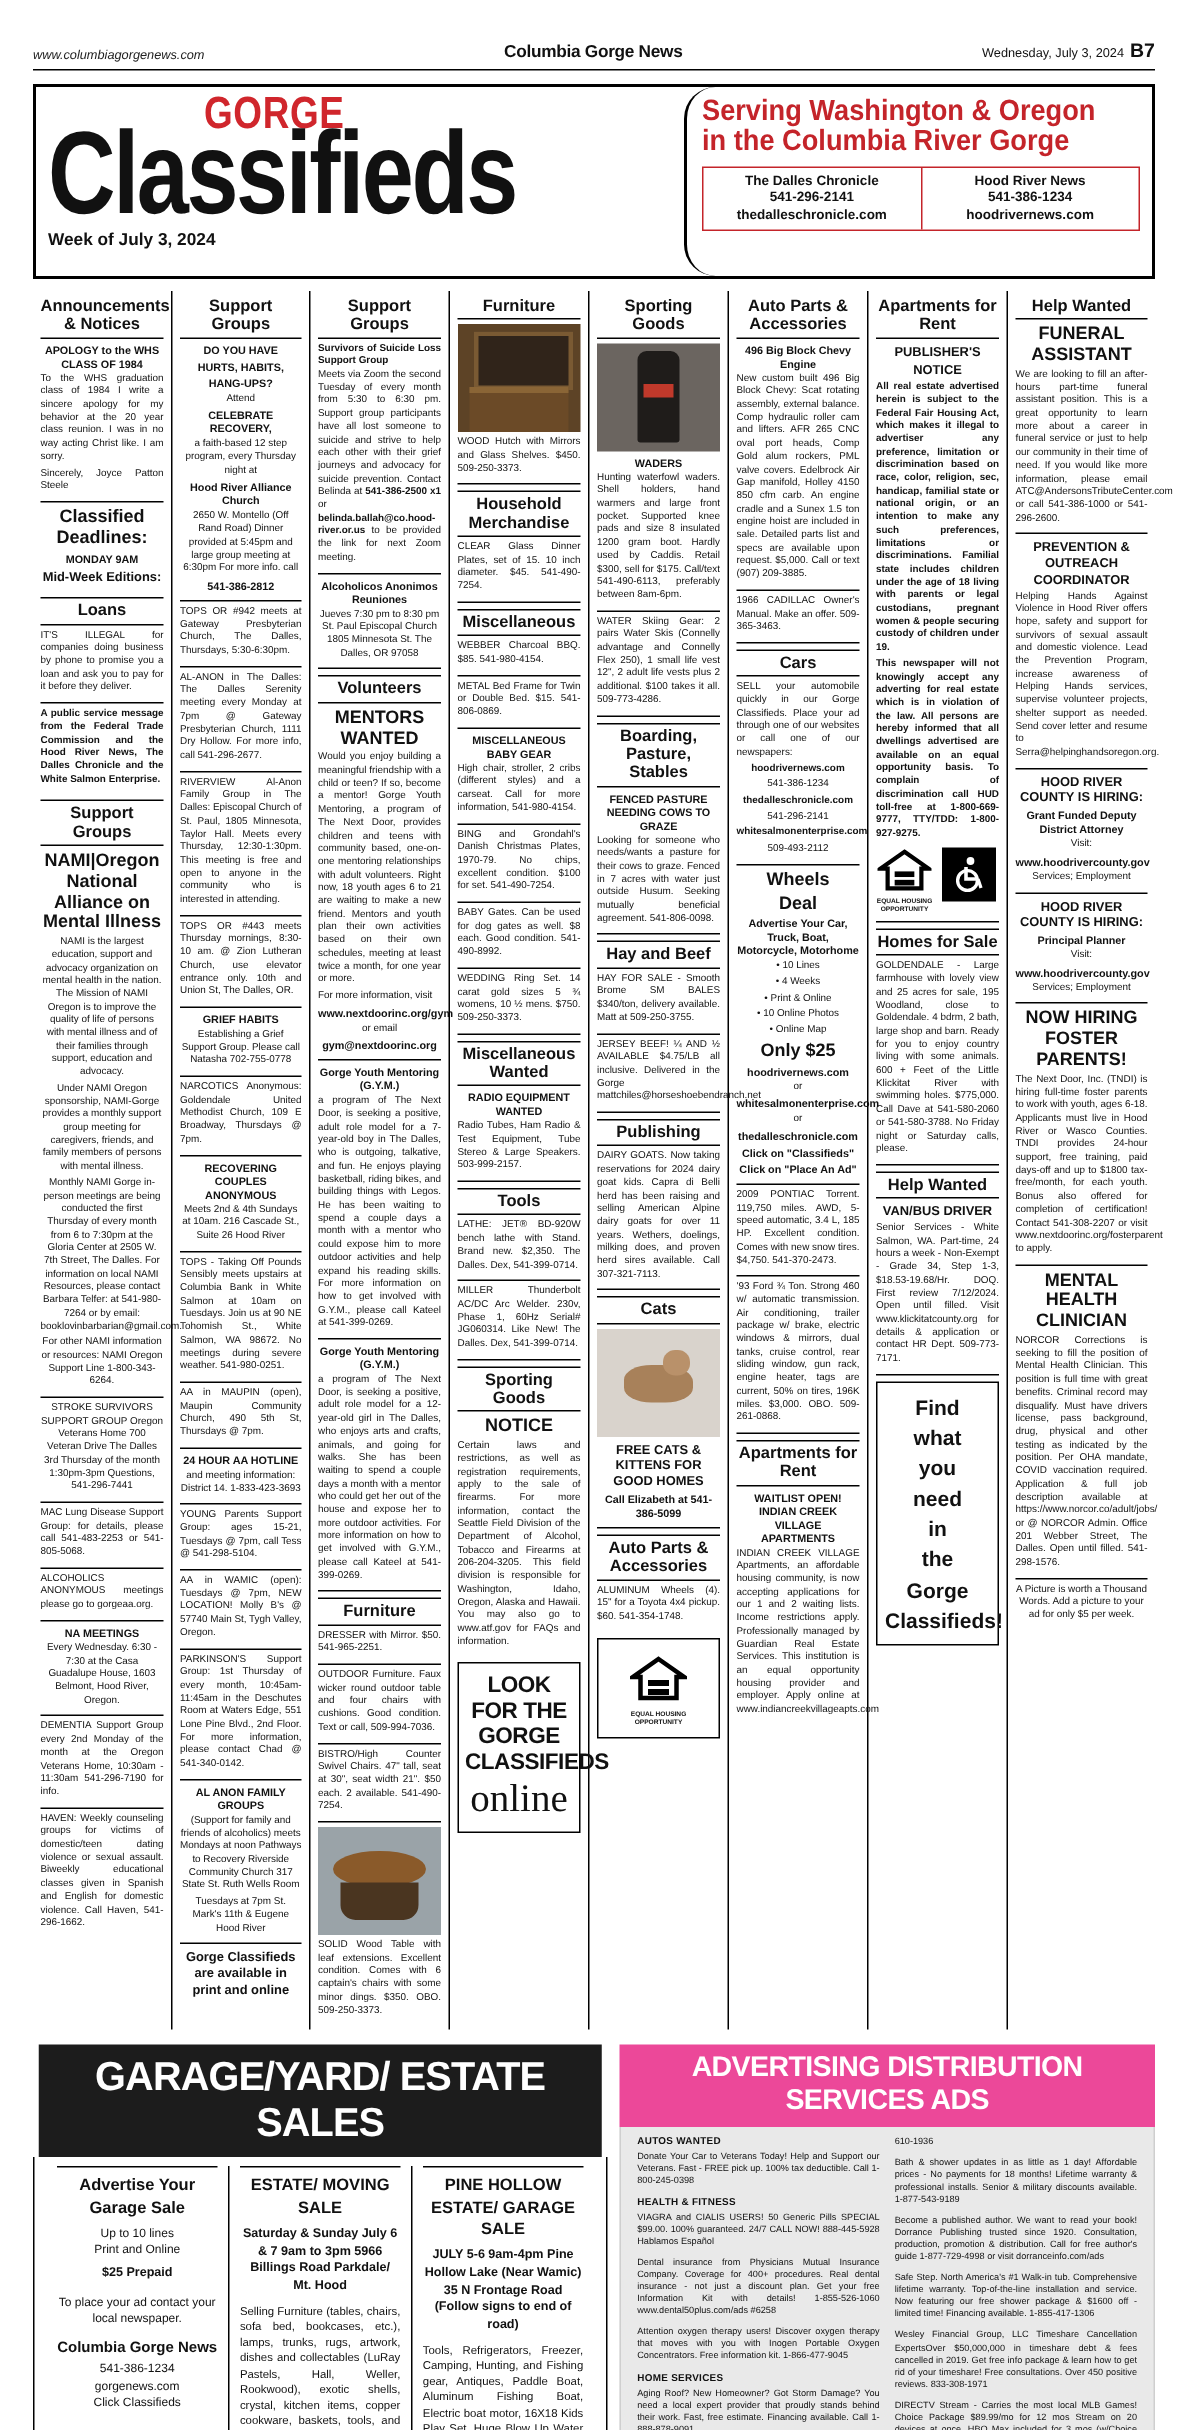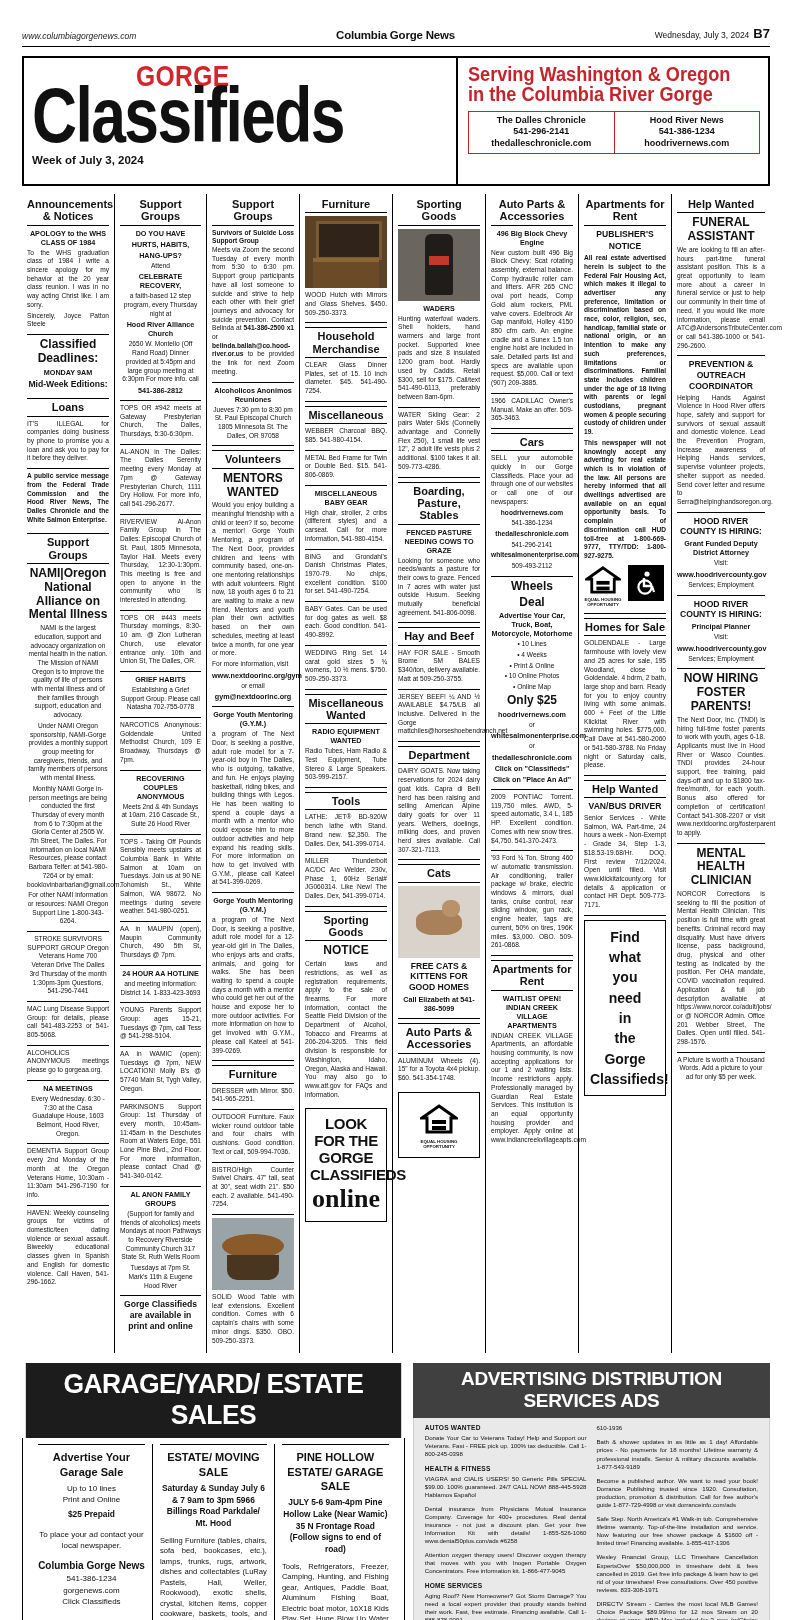--- a/index.html
+++ b/index.html
@@ -26,21 +26,21 @@
   .masthead { border:2.5px solid #000; margin:9px 6px 0 6px; height:130px;
               display:flex; align-items:stretch; overflow:hidden; }
   .mh-left { flex:1 1 auto; position:relative; padding:4px 0 0 8px; }
   .mh-gorge { color:#d0262c; font-weight:bold; font-size:30px; letter-spacing:0.5px;
               margin-left:104px; line-height:0.9; font-family:"Liberation Sans", sans-serif;
               transform: scaleX(0.82); transform-origin: left bottom; }
   .mh-classifieds { font-weight:bold; font-size:78px; line-height:0.78;
                     letter-spacing:-2px; transform: scaleX(0.8); transform-origin:left top;
                     margin-top:-4px; }
   .mh-week { font-weight:bold; font-size:11.5px; margin-top:8px; }
-  .mh-right { width:312px; border-left:2.5px solid #000; padding:6px 8px 4px 10px; }
+  .mh-right { width:312px; border-left:2.5px solid #000; padding:6px 8px 4px 10px;border-radius:21px; }
   .mh-serving { color:#c4242a; font-weight:bold; font-size:19.5px; line-height:1.04;
                 transform:scaleX(0.93); transform-origin:left top; }
   .mh-box { border:1px solid #c4242a; margin-top:6px; display:flex; }
   .mh-box .cell { flex:1; text-align:center; font-size:9px; font-weight:bold;
                   line-height:1.3; padding:3px 2px; }
   .mh-box .cell:first-child { border-right:1px solid #c4242a; }
 
   
   .cols { display:flex; margin:8px 6px 0 6px; }
   .col { width:93px; padding:0 5px; border-right:0.8px solid #000; }
@@ -99,40 +99,40 @@
             align-items:center; justify-content:center; }
 
   
   .boxad { border:1.6px solid #000; padding:6px 5px; text-align:center; margin:4px 0 4px 0; }
   .findwhat { font-size:14px; font-weight:bold; line-height:1.45; }
 
   
   .lookbox { border:1.6px solid #000; margin:4px 0; padding:7px 4px 9px 4px;
              text-align:center; }
   .lookbox .l1 { font-weight:bold; font-size:15px; line-height:1.12; letter-spacing:-0.3px; }
-  .lookbox .l2 { font-size:26px; line-height:1; font-family:"Liberation Serif", serif; margin-top:2px;font-weight:bold; }
+  .lookbox .l2 { font-size:26px; line-height:1; font-family:"Liberation Serif", serif; margin-top:2px; }
 
   
   .bottom { display:flex; margin:10px 6px 0 6px; gap:8px; }
   .gs { width:388px; }
   .banner { background:#1c1c1c; color:#fff; text-align:center;
             font-weight:bold; font-size:27px; letter-spacing:-0.6px; padding:6px 0 7px 0;
             transform:scaleX(0.98); }
   .gs-body { border:1.4px solid #000; border-top:none; display:flex; padding:6px 8px 8px 8px; }
   .gs-col { flex:1; padding:0 7px; border-right:0.8px solid #000; }
   .gs-col:last-child { border-right:none; }
   .gs-col .ttl { text-align:center; font-weight:bold; font-size:11px; line-height:1.3;
                  border-top:1.4px solid #000; padding-top:5px; margin-bottom:4px; }
   .gs-col .sub { text-align:center; font-size:8.4px; line-height:1.4; font-weight:bold; }
   .gs-col .norm { text-align:center; font-size:8px; line-height:1.4; font-weight:normal; }
   .gs-col .body { font-size:7.6px; line-height:1.38; text-align:justify; margin-top:6px; }
 
   
   .ads2 { width:362px; }
-  .ads2 .banner2 { background:#404040; color:#fff; text-align:center; font-weight:bold;
+  .ads2 .banner2 { background:#ec4899; color:#fff; text-align:center; font-weight:bold;
                    font-size:19px; letter-spacing:-0.4px; padding:5px 0 6px 0; }
   .ads2-body { background:#e9e9e9; border:1px solid #cfcfcf; border-top:none;
                display:flex; padding:6px 6px; height:440px; overflow:hidden; }
   .ads2-col { flex:1; padding:0 5px; }
   .ads2 h4 { font-size:6.6px; font-weight:bold; margin:0 0 3px 0; letter-spacing:0.2px; }
   .ads2 p { font-size:6.1px; line-height:1.33; margin:0 0 6px 0; text-align:justify; }
 </style>
 </head>
 <body>
 
@@ -396,21 +396,21 @@
         <span class="hd">FENCED PASTURE NEEDING COWS TO GRAZE</span>
         <p>Looking for someone who needs/wants a pasture for their cows to graze. Fenced in 7 acres with water just outside Husum. Seeking mutually beneficial agreement. 541-806-0098.</p>
       </div>
       <div class="cat">Hay and Beef</div>
       <div class="ad">
           <p>HAY FOR SALE - Smooth Brome SM BALES $340/ton, delivery available. Matt at 509-250-3755.</p>
         </div>
       <div class="ad">
           <p>JERSEY BEEF! ¼ AND ½ AVAILABLE $4.75/LB all inclusive. Delivered in the Gorge mattchiles@horseshoebendranch.net</p>
         </div>
-      <div class="cat">Department</div>
+      <div class="cat">Publishing</div>
       <div class="ad">
           <p>DAIRY GOATS. Now taking reservations for 2024 dairy goat kids. Capra di Belli herd has been raising and selling American Alpine dairy goats for over 11 years. Wethers, doelings, milking does, and proven herd sires available. Call 307-321-7113.</p>
         </div>
       <div class="cat">Cats</div>
       <div class="ad ctr">
         <div class="photo cat"></div>
         <span class="hd big">FREE CATS &amp; KITTENS FOR GOOD HOMES</span>
         <span class="hd">Call Elizabeth at 541-386-5099</span>
       </div>
       <div class="cat">Auto Parts &amp; Accessories</div>

